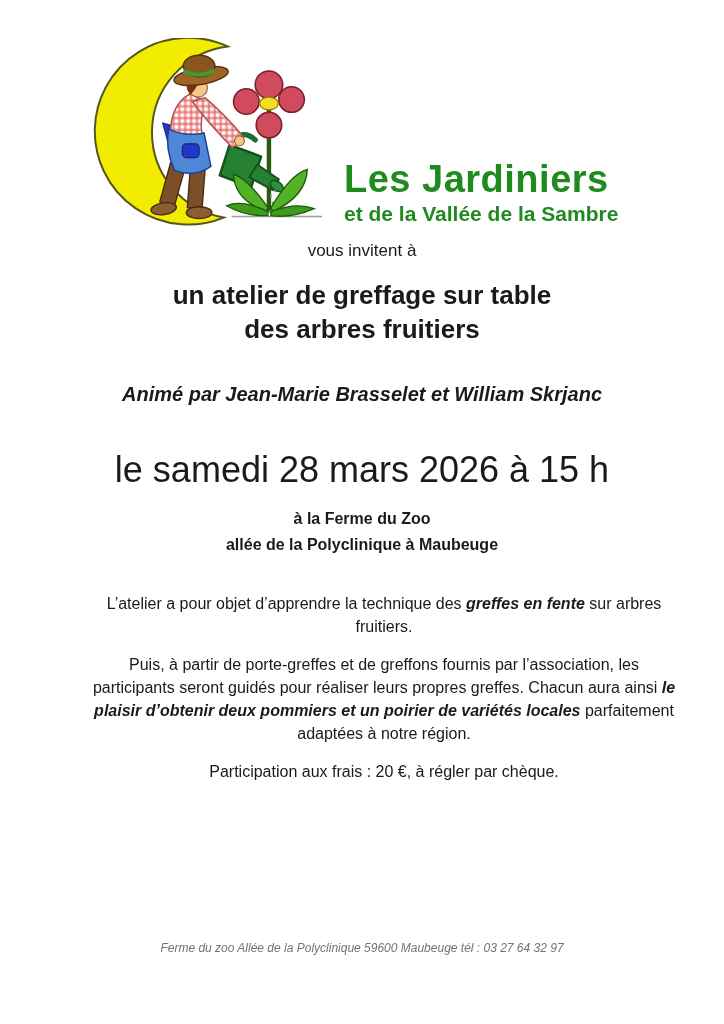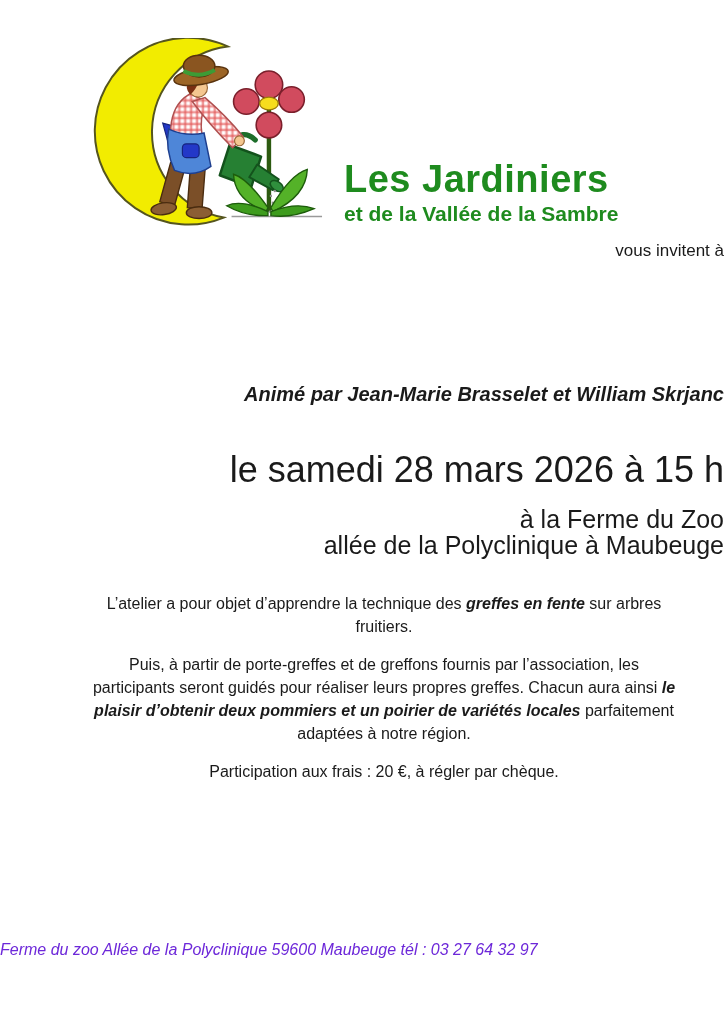--- a/index.html
+++ b/index.html
@@ -18,37 +18,37 @@
   .org-name {
     font-size:38px; font-weight:bold; line-height:1.18;
     color:var(--brand-green,#1E8B1E); letter-spacing:0.5px;
   }
   .org-sub {
     font-size:21px; font-weight:bold; line-height:1.15;
     color:var(--brand-green,#1E8B1E);
   }
   .org-sub.first { margin-top:7px; }
 
-  .centered { position:absolute; left:0; right:0; text-align:right; }
+  .centered { position:absolute; left:0; right:0; text-align:center; }
   .intro     { top:241px; font-size:17px; }
   .headline  { top:278px; font-size:26px; font-weight:bold; line-height:34px; }
   .animators { top:383px; font-size:20px; font-weight:bold; font-style:italic; }
   .datetime  { top:449px; font-size:36px; font-weight:normal; }
-  .location  { top:506px; font-size:25px; font-weight:normal; line-height:26px; }
+  .location  { top:506px; font-size:16px; font-weight:bold; line-height:26px; }
 
   .bodytext {
     position:absolute; top:592px; left:88px; width:592px;
     font-size:16px; line-height:23px; text-align:center;
   }
   .bodytext p { margin:0 0 15px 0; }
   .em-bi { font-weight:bold; font-style:italic; }
 
   .footer {
     position:absolute; top:941px; left:0; right:0;
-    text-align:left; font-size:16px; font-style:italic; color:#6d28d9;
+    text-align:center; font-size:12px; font-style:italic; color:#737373;
   }
 </style>
 </head>
 <body>
 
 <div class="page">
 
   <div class="header">
     <div class="logo-box">
       <svg viewBox="0 0 240 190" width="236" height="188" xmlns="http://www.w3.org/2000/svg">
@@ -123,20 +123,24 @@
       </svg>
     </div>
     <div class="org-block">
       <div class="org-name">Les Jardiniers</div>
       <div class="org-sub">et de la Vallée de la Sambre</div>
     </div>
   </div>
 
   <div class="centered intro">vous invitent à</div>
 
+  <div class="centered headline">
+    <div>un atelier de greffage sur table</div>
+    <div>des arbres fruitiers</div>
+  </div>
 
   <div class="centered animators">Animé par Jean-Marie Brasselet et William Skrjanc</div>
 
   <div class="centered datetime">le samedi 28 mars 2026 à 15 h</div>
 
   <div class="centered location">
     <div>à la Ferme du Zoo</div>
     <div>allée de la Polyclinique à Maubeuge</div>
   </div>
 

